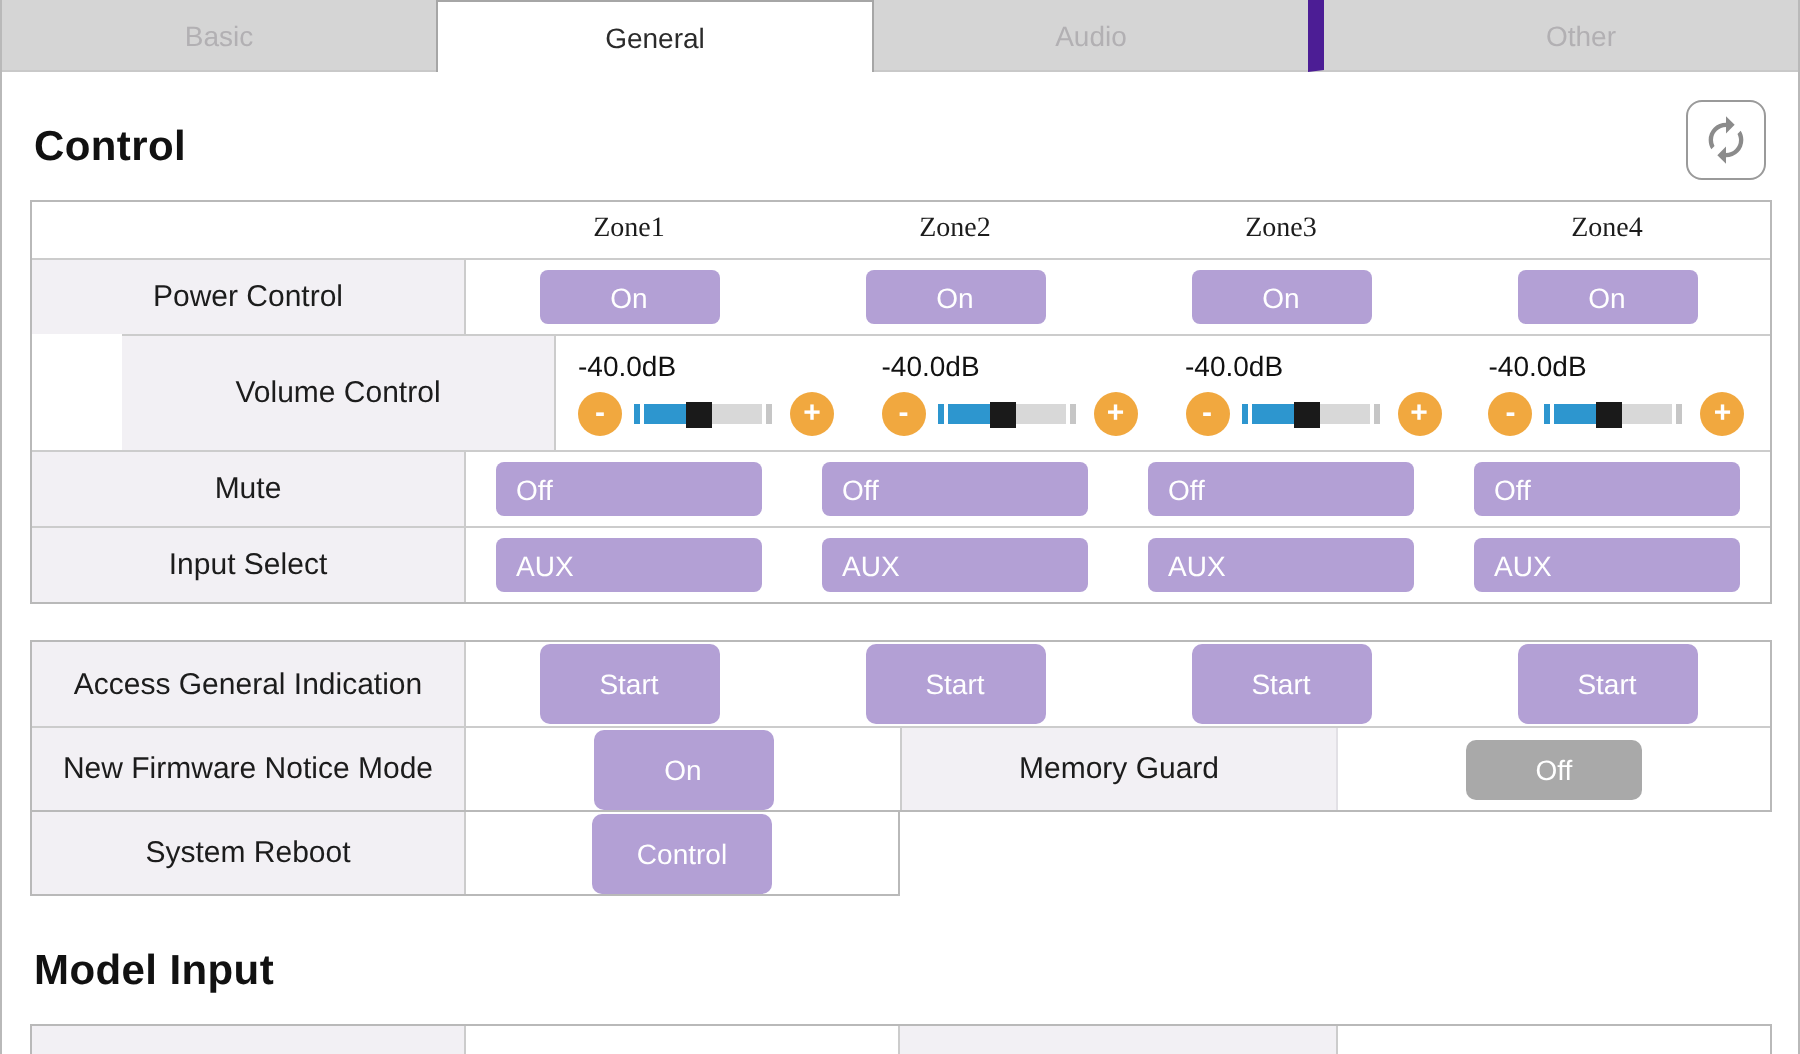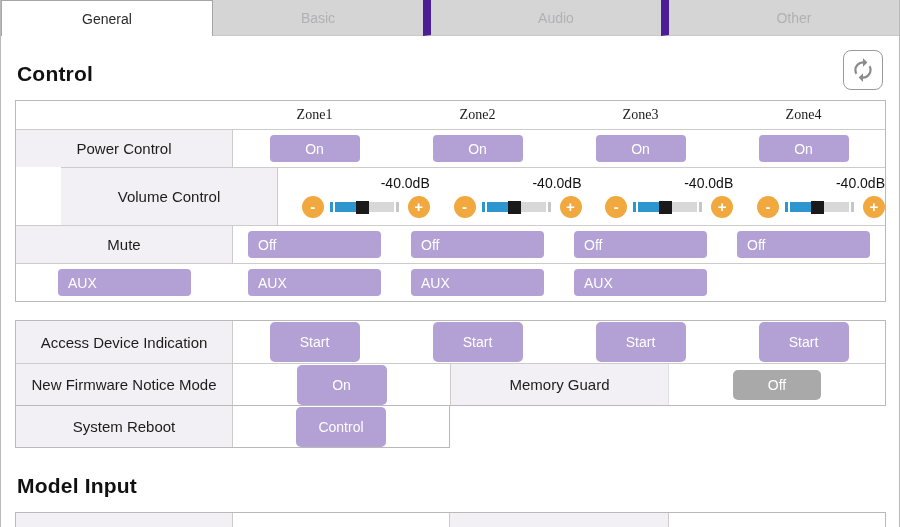--- a/index.html
+++ b/index.html
@@ -104,21 +104,21 @@
   .btn-mid { width: 90px; height: 40px; border-radius: 5px; }
   .btn-gray {
     background: var(--gray-button, #a9a9a9);
     color: #fff; border: none; border-radius: 5px;
     width: 88px; height: 30px;
     font-size: 14px; font-family: inherit;
     cursor: pointer;
   }
 
   
-  .volcell { display: flex; flex-direction: column; align-items: flex-end; justify-content: center; gap: 5px; padding-left: 11px; }
+  .volcell { display: flex; flex-direction: column; align-items: flex-start; justify-content: center; gap: 5px; padding-left: 11px; }
   .vol-val { font-size: 14px; color: #111; }
   .vol-row { display: flex; align-items: center; gap: 6px; }
   .stepper {
     width: 22px; height: 22px; border-radius: 50%;
     background: var(--accent-orange, #f1a83f);
     color: #fff; border: none;
     font-size: 15px; font-weight: bold; line-height: 1;
     display: flex; align-items: center; justify-content: center;
     cursor: pointer; font-family: inherit;
     padding-bottom: 1px;
@@ -158,25 +158,25 @@
   .t3 .c1 { border-right: 1px solid #ccc; }
   .t3 .c2 { border-right: 1px solid #ccc; }
   .t3 .c3 { border-right: 1px solid #ccc; }
 </style>
 </head>
 <body>
 
 <div class="page">
 
   <div class="tabbar">
+    <div class="tab inactive">
+        <span>Basic</span>
+      </div>
     <div class="tab active">
         <span>General</span>
-      </div>
-    <div class="tab inactive">
-        <span>Basic</span>
       </div>
     <div class="tab inactive">
         <span>Audio</span>
       </div>
     <div class="tab inactive">
         <span>Other</span>
       </div>
   </div>
 
   <button class="refresh-btn">
@@ -291,38 +291,39 @@
           </div>
         <div class="cell">
             <button class="pbtn btn-wide">Off</button>
           </div>
         <div class="cell">
             <button class="pbtn btn-wide">Off</button>
           </div>
       </div>
 
       <div class="t1-row h38">
+        <div class="row-label">Input Select</div>
         <div class="cell">
             <button class="pbtn btn-wide">AUX</button>
           </div>
         <div class="cell">
             <button class="pbtn btn-wide">AUX</button>
           </div>
         <div class="cell">
             <button class="pbtn btn-wide">AUX</button>
           </div>
         <div class="cell">
             <button class="pbtn btn-wide">AUX</button>
           </div>
       </div>
     </div>
 
     <div class="t2top">
       <div class="t2-rowA h42">
-        <div class="row-label">Access Device Indication</div>
+        <div class="row-label">Access General Indication</div>
         <div class="cell">
             <button class="pbtn btn-mid">Start</button>
           </div>
         <div class="cell">
             <button class="pbtn btn-mid">Start</button>
           </div>
         <div class="cell">
             <button class="pbtn btn-mid">Start</button>
           </div>
         <div class="cell">

